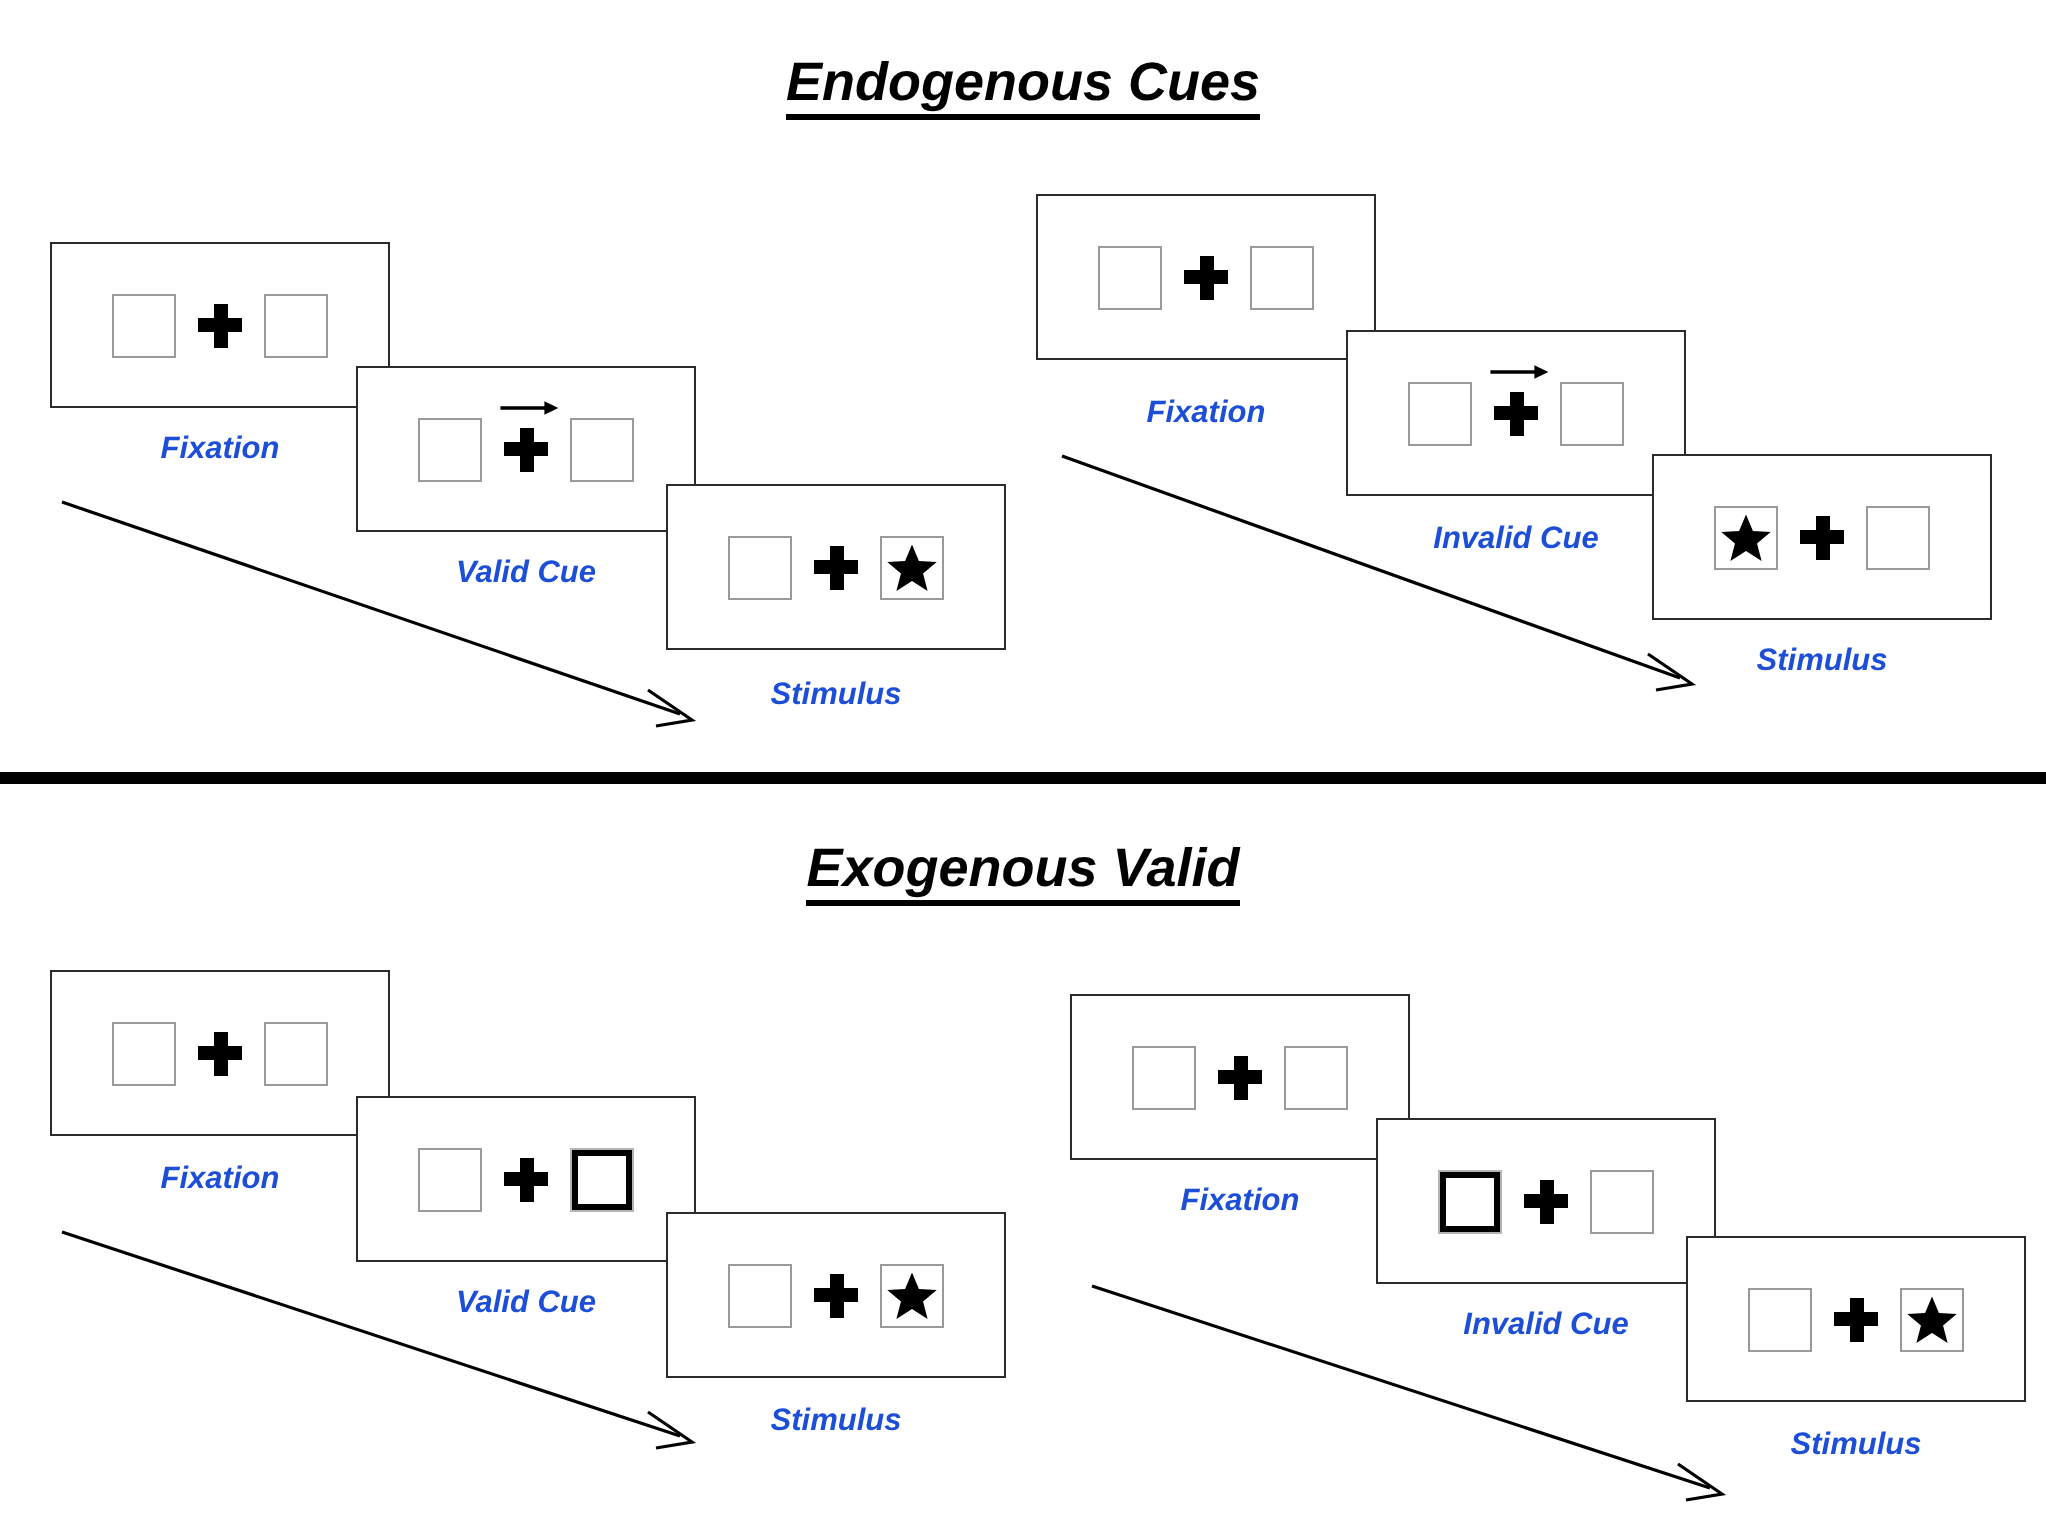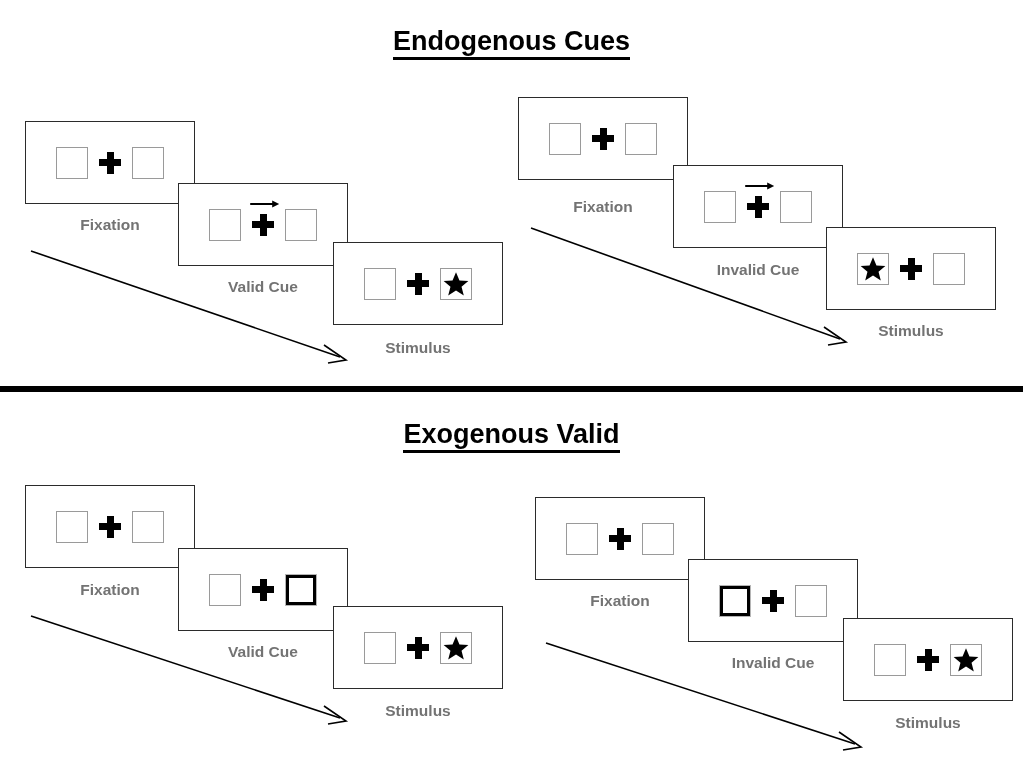--- a/index.html
+++ b/index.html
@@ -8,20 +8,21 @@
     height: 767px;
     background: #ffffff;
     font-family: "Liberation Sans", sans-serif;
     overflow: hidden;
   }
   #stage {
     position: relative;
     width: 1023px;
     height: 574px;
     background: #ffffff;
+    font-style: italic;
   }
 
   
   .section-title {
     position: absolute;
     width: 100%;
     text-align: center;
     font-weight: bold;
     font-size: 27px;
     color: #000000;
@@ -110,21 +111,21 @@
     display: block;
     width: 26px;
     height: 26px;
   }
 
   
   .caption {
     position: absolute;
     font-weight: bold;
     font-size: 15.5px;
-    color: #737373;
+    color: #1d4ed8;
     white-space: nowrap;
     text-align: center;
   }
 
   
   .flow-arrow {
     position: absolute;
     pointer-events: none;
   }
 </style>

